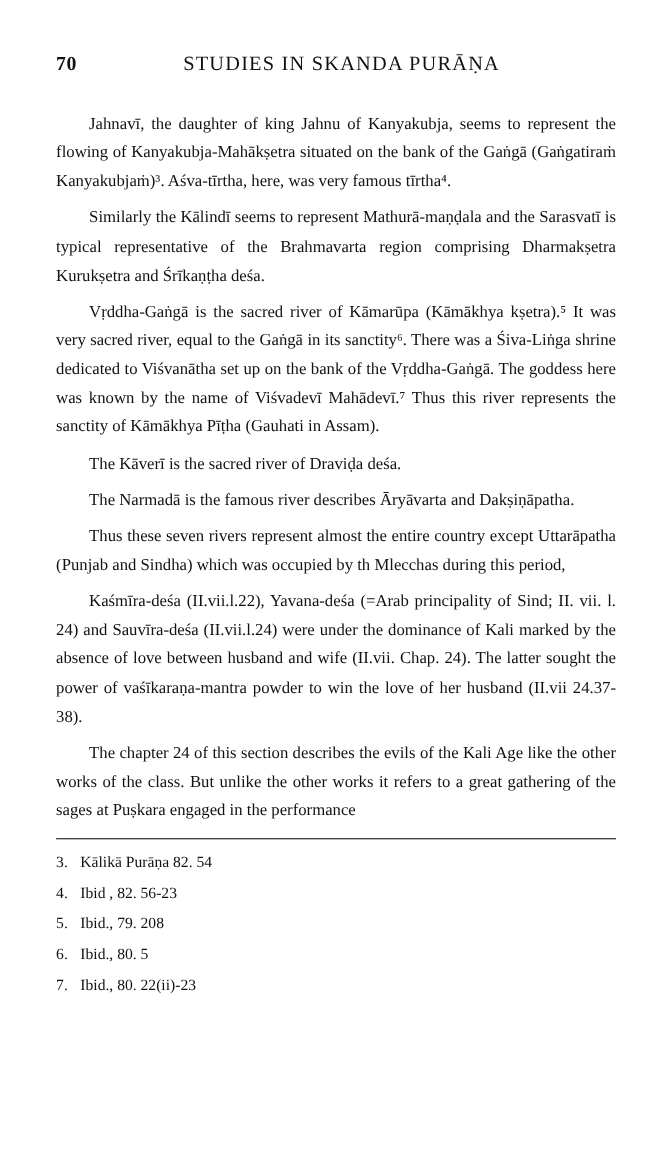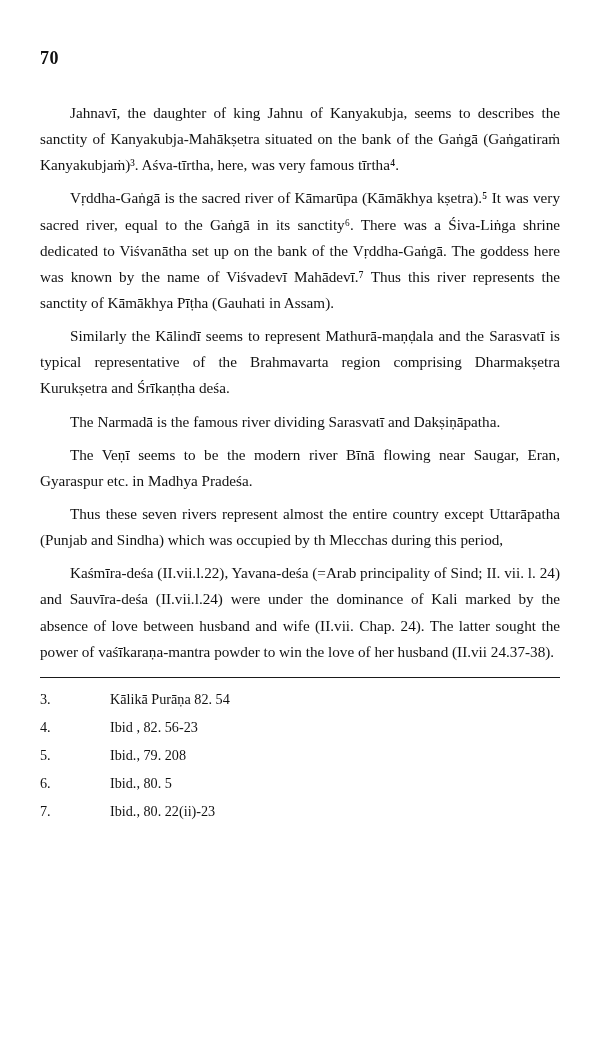--- a/index.html
+++ b/index.html
@@ -14,21 +14,21 @@
     color: #111111;
     position: relative;
     overflow: hidden;
   }
   .page {
     position: absolute;
     left: 0; top: 0;
     width: 600px;
     height: 1047px;
     box-sizing: border-box;
-    padding: 48px 40px 0 40px;
+    padding: 48px 40px 0 51px;
   }
   .header-row {
     display: flex;
     align-items: baseline;
     margin-bottom: 26px;
     height: 26px;
   }
   .folio {
     font-size: 18px;
     font-weight: bold;
@@ -69,40 +69,41 @@
   .footnote {
     display: flex;
     margin-bottom: 6px;
   }
   .fn-num {
     flex: 0 0 22px;
     text-align: left;
   }
   .fn-text {
     flex: 1 1 auto;
-    margin-left: 48px;
   }
 </style>
 </head>
 <body>
 
 <div class="page">
 
   <div class="header-row">
     <div class="folio">70</div>
+    <div class="running-title">STUDIES IN SKANDA PURĀṆA</div>
   </div>
 
   <div class="body-text">
-    <p>Jahnavī, the daughter of  king  Jahnu of  Kanyakubja,  seems to describes the sanctity of Kanyakubja-Mahākṣetra situated on the bank of the Gaṅgā (Gaṅgatiraṁ Kanyakubjaṁ)³. Aśva-tīrtha, here, was very famous tīrtha⁴.</p>
+    <p>Jahnavī, the daughter of  king  Jahnu of  Kanyakubja,  seems to represent the flowing of Kanyakubja-Mahākṣetra situated on the bank of the Gaṅgā (Gaṅgatiraṁ Kanyakubjaṁ)³. Aśva-tīrtha, here, was very famous tīrtha⁴.</p>
+    <p>Similarly  the Kālindī  seems to  represent  Mathurā-maṇḍala and the  Sarasvatī  is  typical  representative  of  the  Brahmavarta  region comprising  Dharmakṣetra Kurukṣetra and Śrīkaṇṭha deśa.</p>
     <p>Vṛddha-Gaṅgā  is  the  sacred  river  of  Kāmarūpa  (Kāmākhya kṣetra).⁵   It was very sacred river, equal to the Gaṅgā in its sanctity⁶. There was a  Śiva-Liṅga shrine dedicated to  Viśvanātha set up on the bank of the Vṛddha-Gaṅgā.  The goddess here was  known by the name of Viśvadevī  Mahādevī.⁷   Thus this river  represents  the  sanctity of Kāmākhya Pīṭha  (Gauhati in Assam).</p>
-    <p>Similarly  the Kālindī  seems to  represent  Mathurā-maṇḍala and the  Sarasvatī  is  typical  representative  of  the  Brahmavarta  region comprising  Dharmakṣetra Kurukṣetra and Śrīkaṇṭha deśa.</p>
-    <p>The Narmadā  is  the  famous  river   dividing  Sarasvatī  and Dakṣiṇāpatha.</p>
-    <p>The Veṇī seems to be the modern river Bīnā flowing near Saugar, Eran, Gyaraspur etc. in Madhya Pradeśa.</p>
+    <p>The Kāverī is the sacred river of Draviḍa deśa.</p>
+    <p>The Narmadā  is  the  famous  river   describes  Āryāvarta  and Dakṣiṇāpatha.</p>
     <p>Thus these seven rivers represent almost the entire country except Uttarāpatha  (Punjab and Sindha) which was occupied  by th Mlecchas during this period,</p>
     <p>Kaśmīra-deśa (II.vii.l.22),  Yavana-deśa (=Arab  principality of Sind; II. vii. l. 24) and Sauvīra-deśa (II.vii.l.24) were under the dominance of Kali marked by the absence of love between husband and wife (II.vii. Chap. 24).  The latter sought the power of  vaśīkaraṇa-mantra powder to win the love of her husband (II.vii 24.37-38).</p>
+    <p>The chapter 24 of this section  describes the evils of the Kali Age like the other works of the class.    But unlike the other works it refers to a great gathering of the sages at Puṣkara engaged in the performance</p>
   </div>
 
   <hr class="rule">
 
   <div class="footnotes">
     <div class="footnote">
       <span class="fn-num">3.</span>
       <span class="fn-text">Kālikā Purāṇa 82. 54</span>
     </div>
     <div class="footnote">

